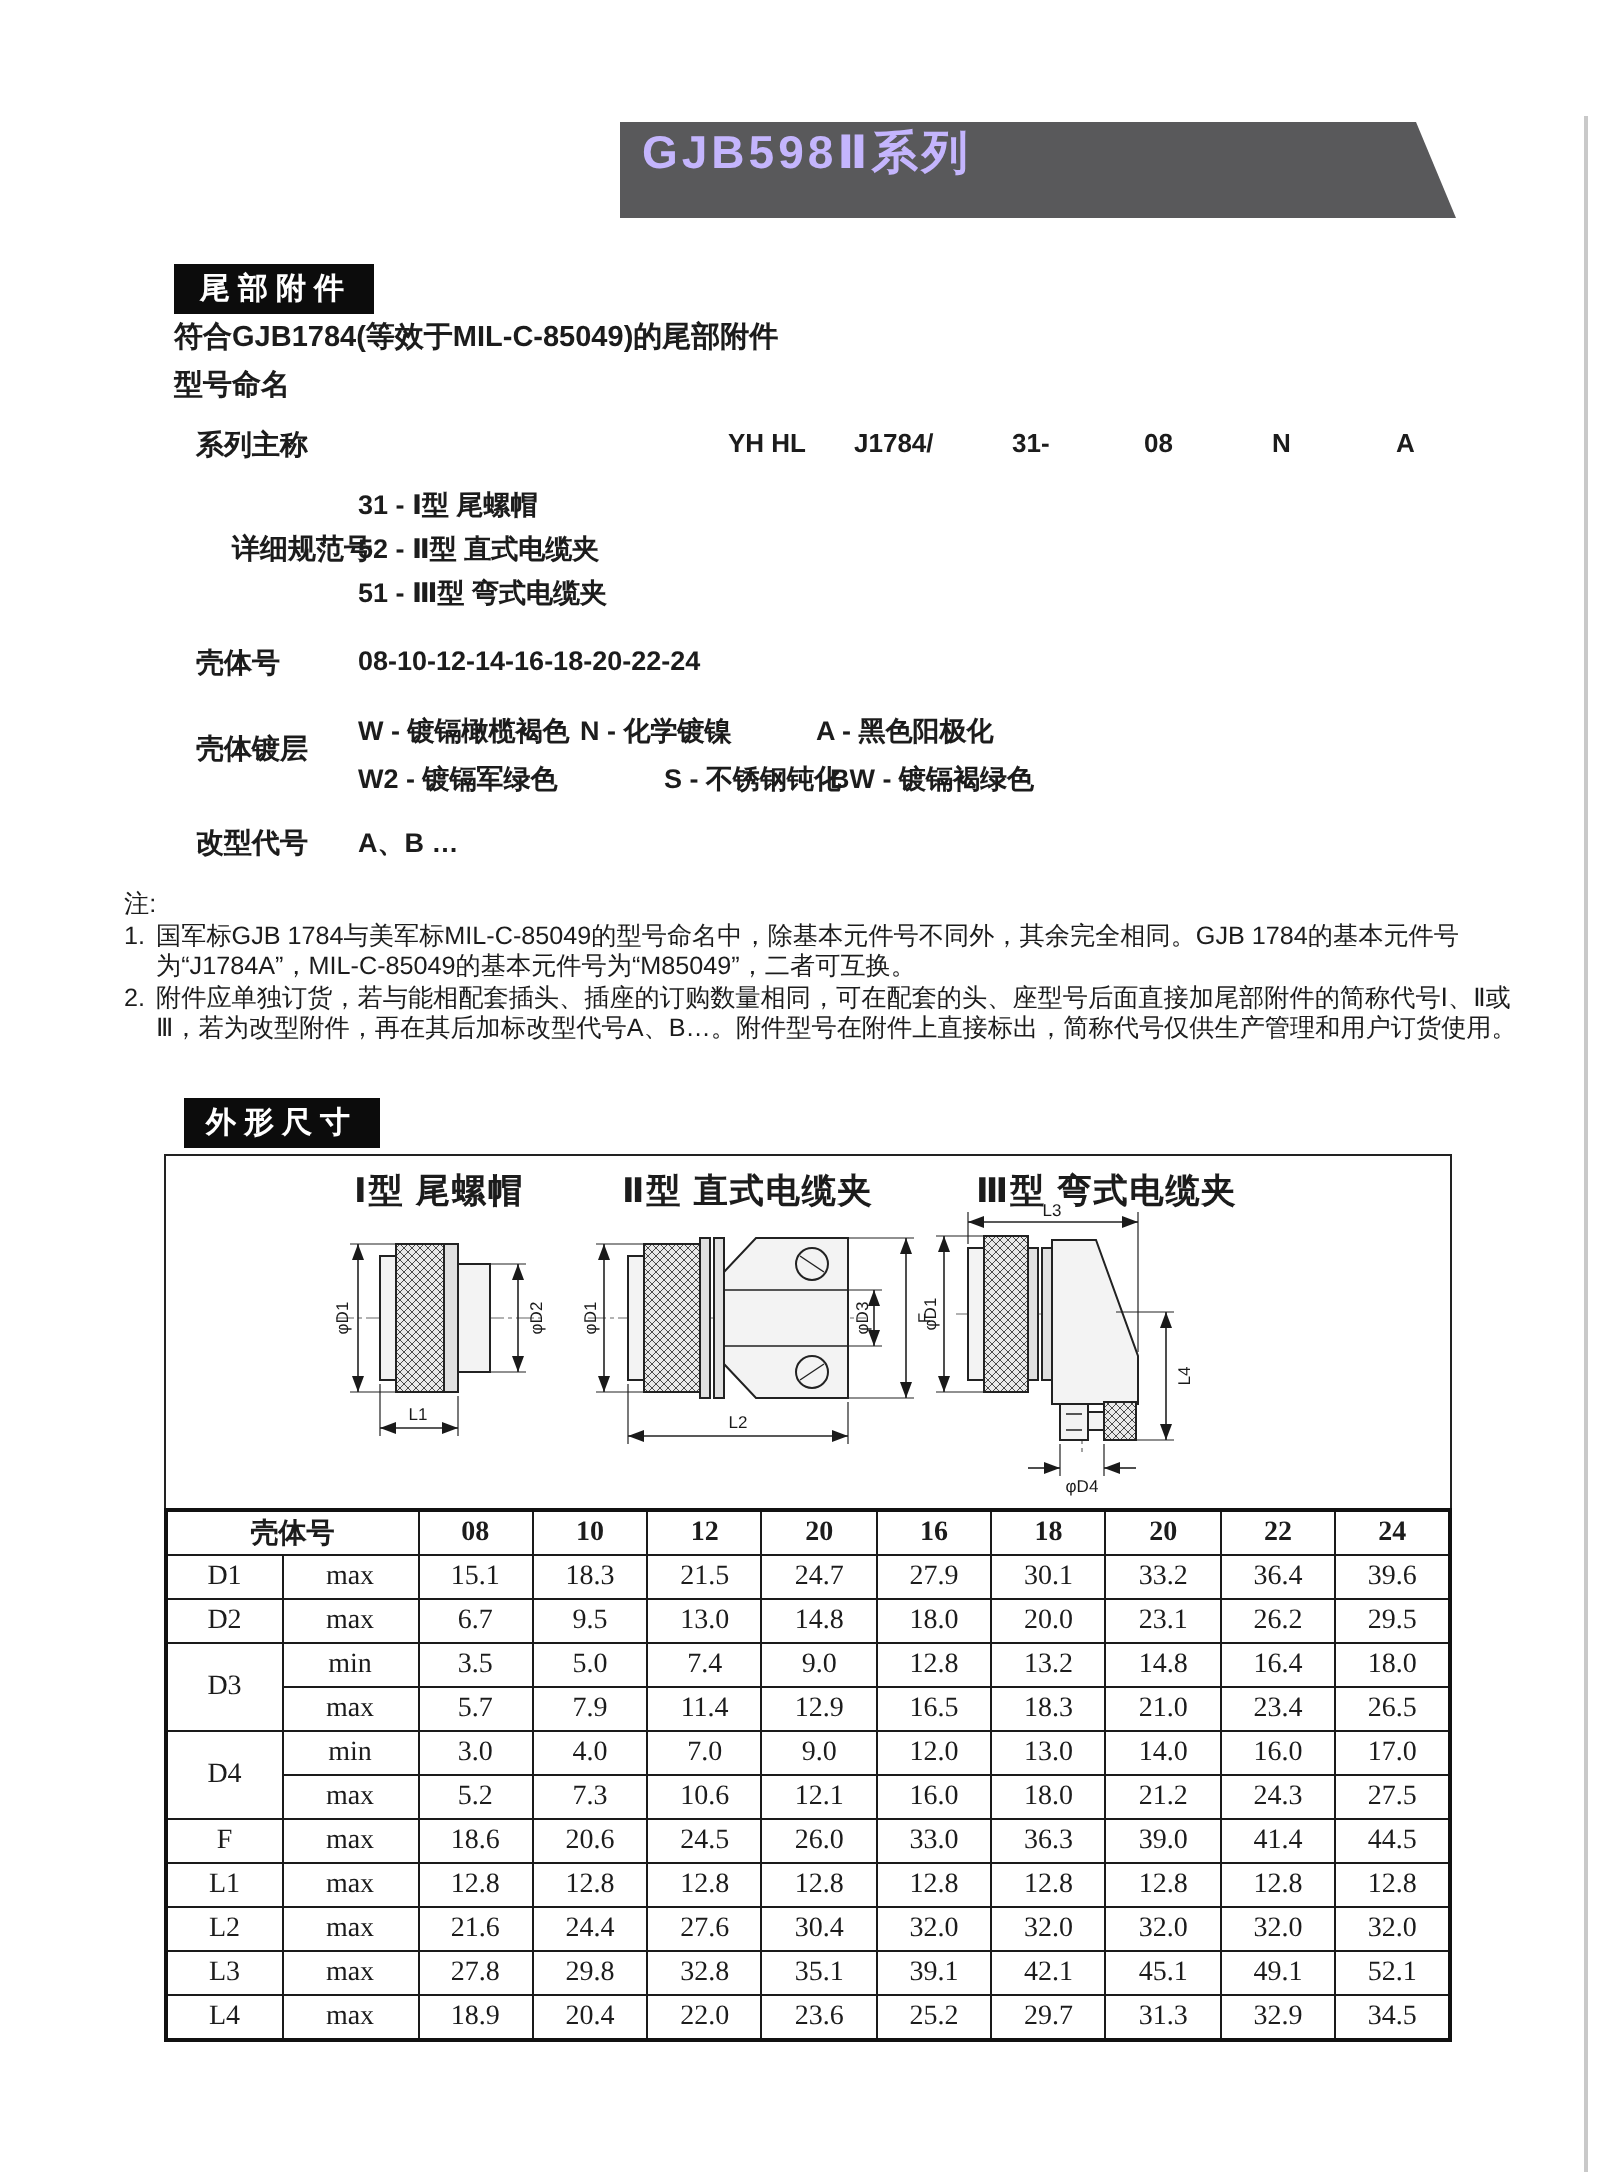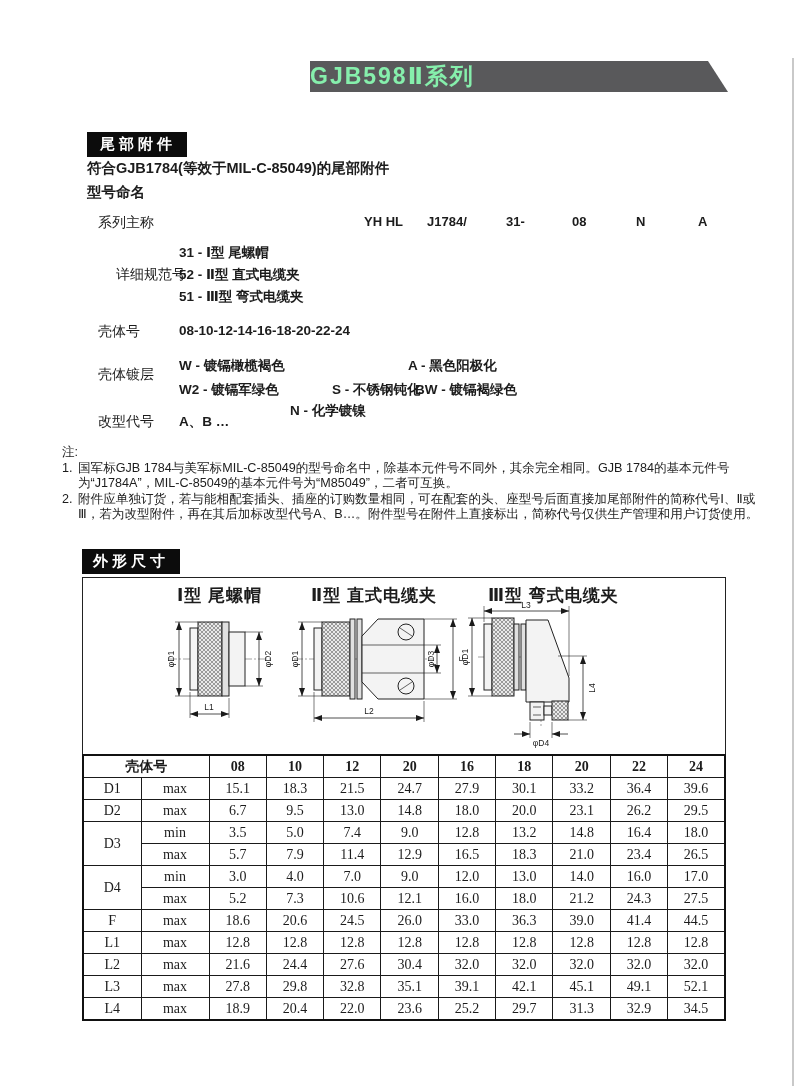--- a/index.html
+++ b/index.html
@@ -1,46 +1,46 @@
 <!DOCTYPE html>
 <html><head>
 <meta charset="utf-8">
 <style>
   html,body{margin:0;padding:0;background:#fff;}
   body{width:800px;height:1086px;position:relative;overflow:hidden;
        font-family:"Liberation Sans","DejaVu Sans",sans-serif;color:#1c1c1c;}
   .abs{position:absolute;}
   
-  .banner{left:310px;top:61px;width:418px;height:31px;background:#59595b;
+  .banner{left:310px;top:61px;width:418px;height:48px;background:#59595b;
           clip-path:polygon(0 0,calc(100% - 20px) 0,100% 100%,0 100%);
-          color:#86efac;font-weight:bold;font-size:23px;line-height:31px;
-          padding-left:0;box-sizing:border-box;letter-spacing:2px;}
+          color:#c4b5fd;font-weight:bold;font-size:23px;line-height:31px;
+          padding-left:11px;box-sizing:border-box;letter-spacing:2px;}
   
   .tag{background:#0c0c0c;color:#fff;font-weight:bold;font-size:15px;
        padding:3px 11px;letter-spacing:4px;}
   .tag1{left:87px;top:132px;padding-left:13px;}
-  .tag2{left:82px;top:549px;}
+  .tag2{left:92px;top:549px;}
   .intro{left:87px;top:159px;font-size:14.5px;font-weight:bold;}
   .naming-heading{left:87px;top:183px;font-size:14.5px;font-weight:bold;}
   
-  .nlabel{font-size:14px;font-weight:normal;}
+  .nlabel{font-size:14px;font-weight:bold;}
   .nval{font-size:13.5px;font-weight:bold;}
   .lbl-series{left:98px;top:214px;}
   .code{position:absolute;top:214px;font-size:13px;font-weight:bold;}
   .code.c0{left:364px;} .code.c1{left:427px;} .code.c2{left:506px;}
   .code.c3{left:572px;} .code.c4{left:636px;} .code.c5{left:698px;}
   .lbl-spec{left:116px;top:266px;}
   .spec-item{position:absolute;left:179px;font-size:13.5px;font-weight:bold;}
   .spec-item.s0{top:244px;} .spec-item.s1{top:266px;} .spec-item.s2{top:288px;}
   .lbl-shell{left:98px;top:323px;}
   .val-shell{left:179px;top:323px;}
   .lbl-plating{left:98px;top:366px;}
   .plating-item{position:absolute;font-size:13.5px;font-weight:bold;}
   .plating-item.r0{top:357px;} .plating-item.r1{top:381px;}
-  .plating-item.p0{left:179px;} .plating-item.r0.p1{left:290px;margin-top:45px;} .plating-item.r0.p2{left:408px;}
+  .plating-item.p0{left:179px;} .plating-item.r0.p1{left:290px;} .plating-item.r0.p2{left:408px;}
   .plating-item.r1.p1{left:332px;} .plating-item.r1.p2{left:415px;}
   .lbl-variant{left:98px;top:413px;}
   .val-variant{left:179px;top:413px;}
   
   .notes{left:62px;top:445px;width:702px;font-size:12.6px;line-height:15.6px;}
   .note-heading{font-weight:normal;}
   .note-item{display:flex;}
   .note-num{flex:0 0 16px;}
   .note-text{flex:1;}
   

